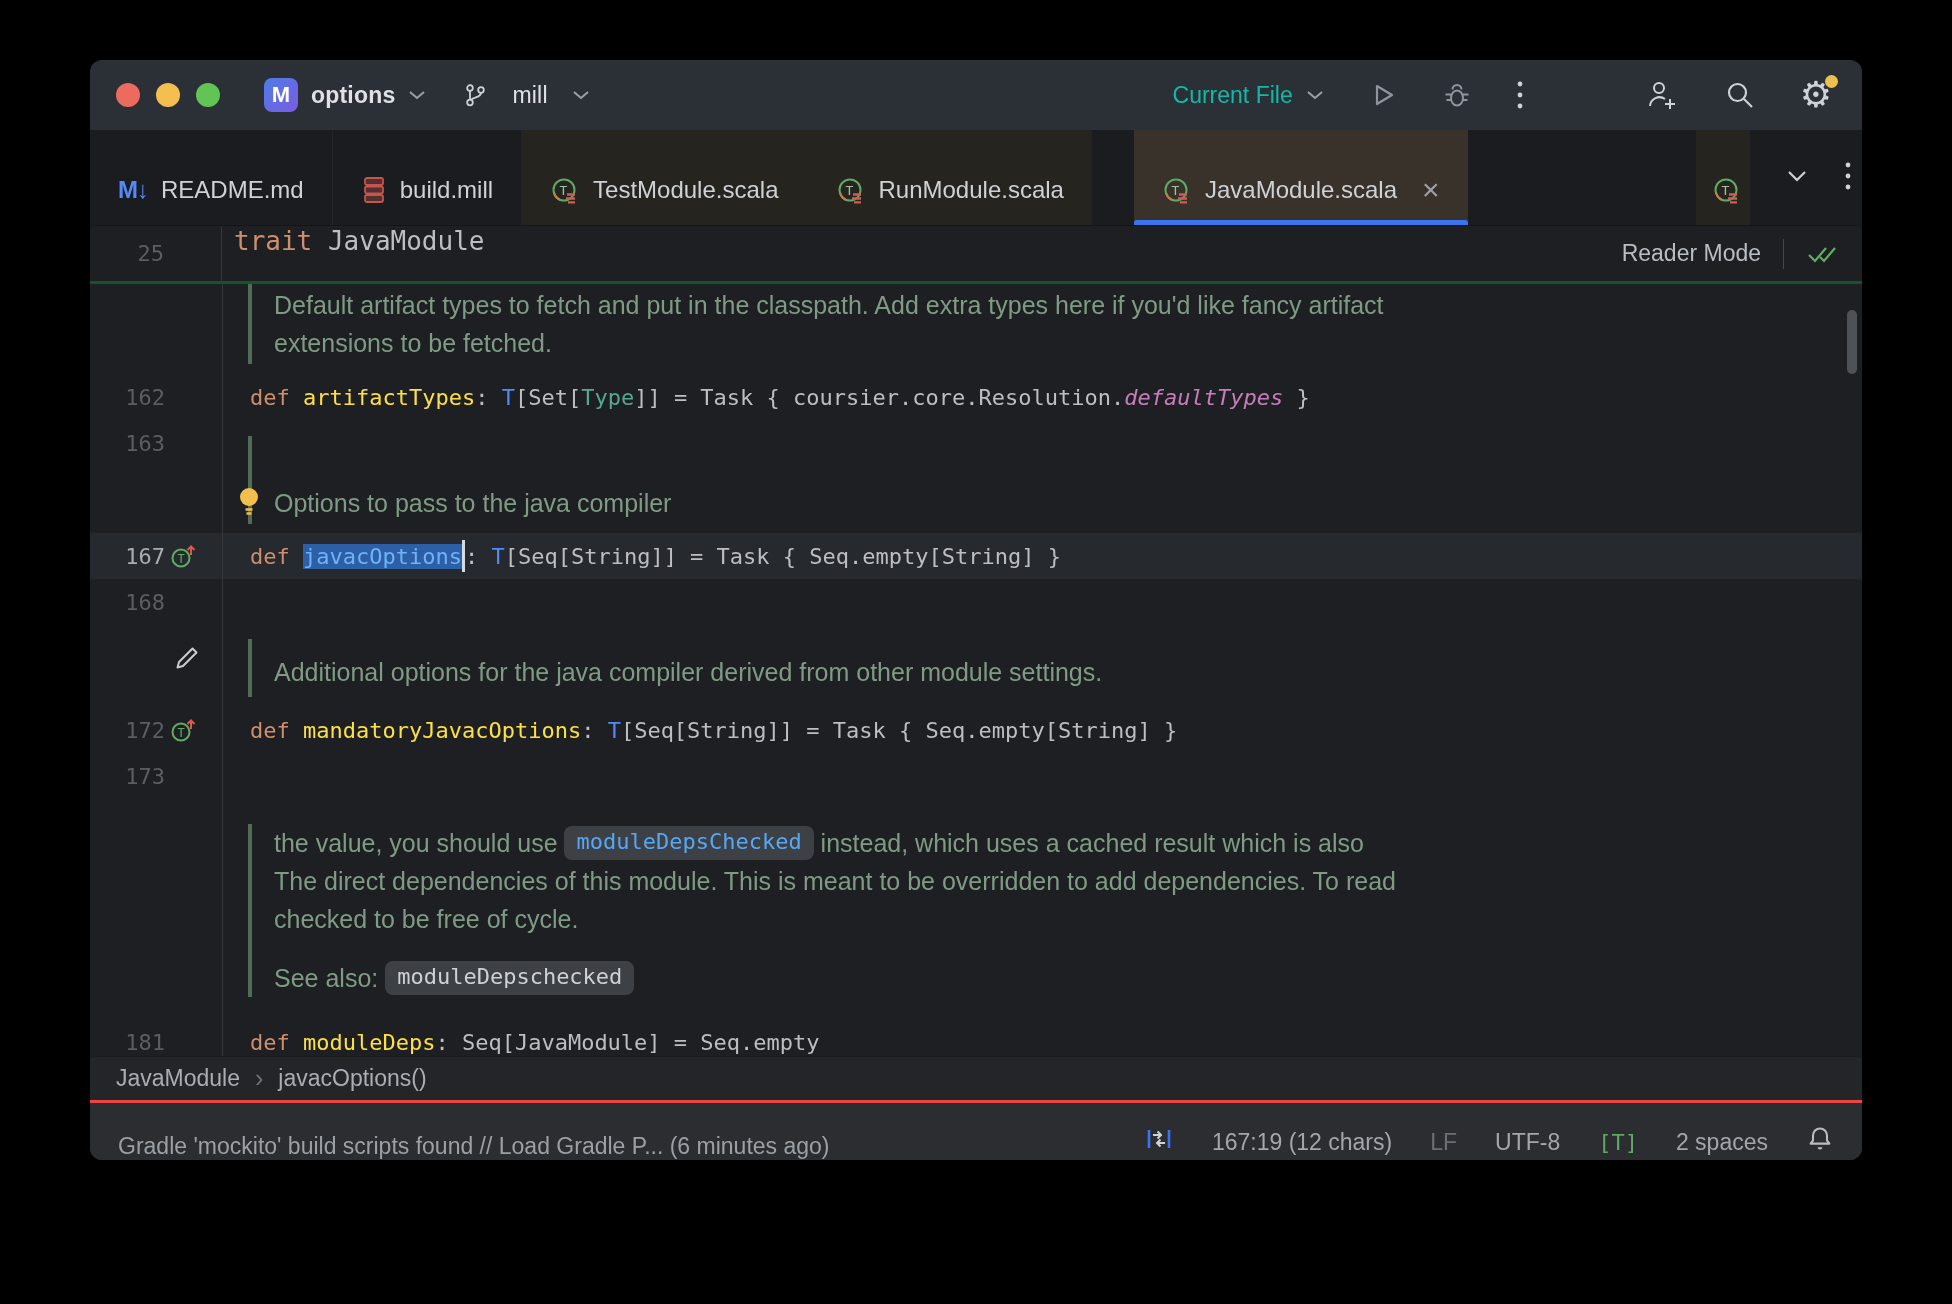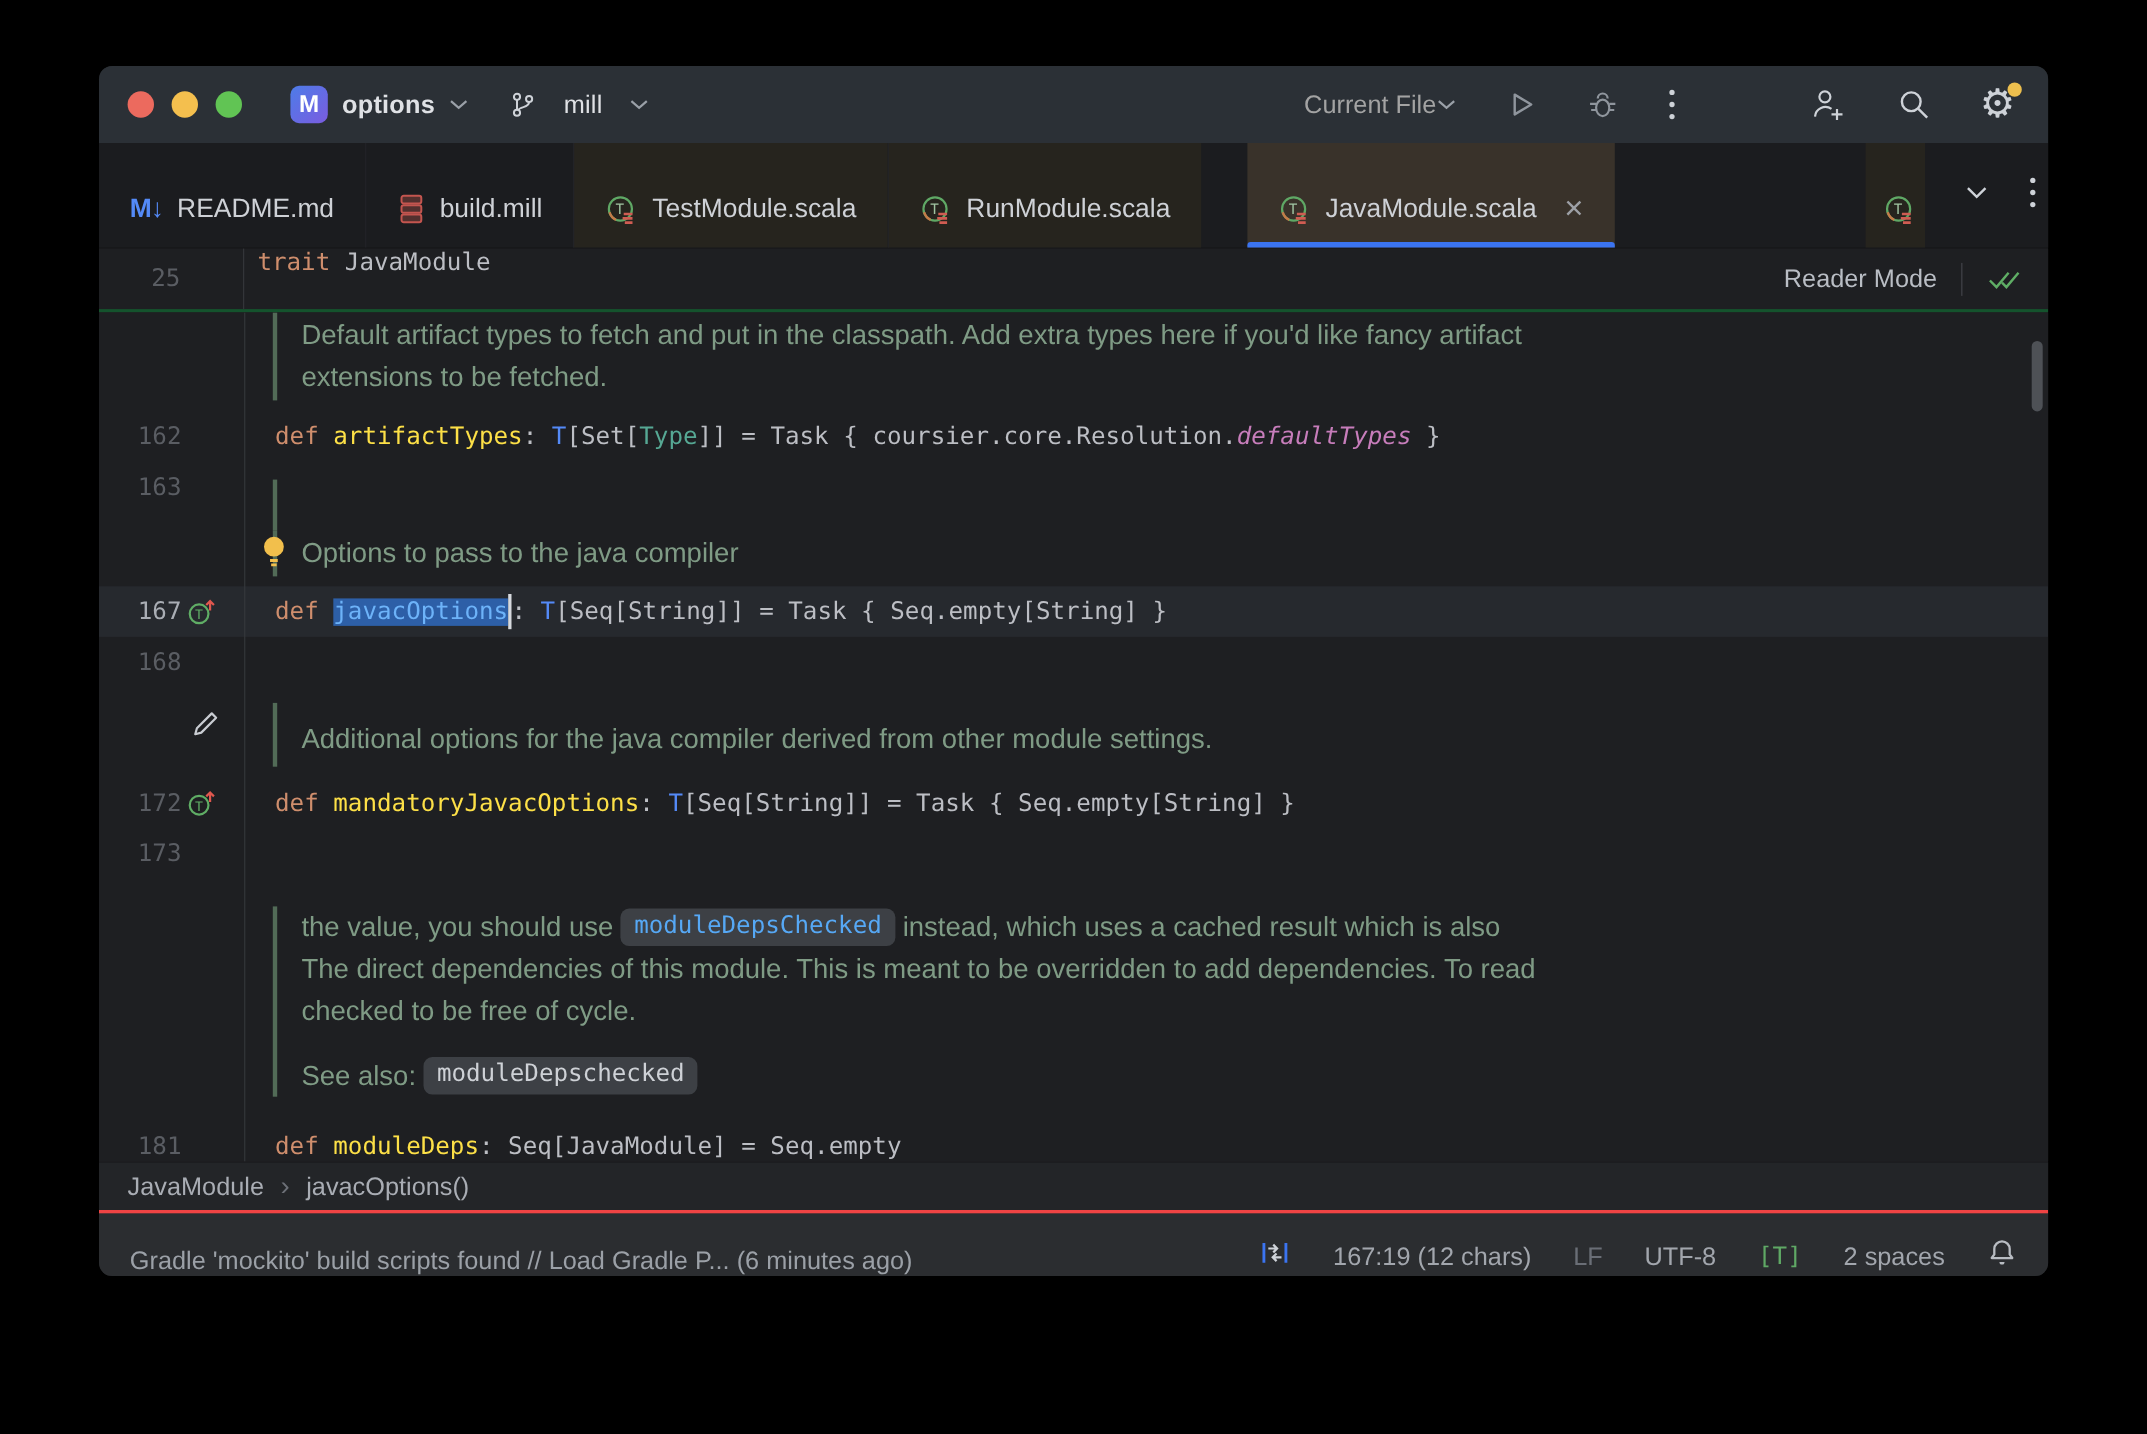--- a/index.html
+++ b/index.html
@@ -13,21 +13,21 @@
   .lights{display:flex;gap:16px;align-items:center}
   .light{width:24px;height:24px;border-radius:50%}
   .light.red{background:#ec6a5e}.light.yellow{background:#f4bf4e}.light.green{background:#61c454}
   .project{display:flex;align-items:center;gap:13px;margin-left:44px}
   .avatar{width:34px;height:34px;border-radius:8px;background:linear-gradient(135deg,#4d7ce8,#7a5ce0);
     color:#fff;font-weight:700;font-size:22px;display:flex;align-items:center;justify-content:center}
   .tb-label{color:#dfe1e5;font-size:23px;font-weight:600;letter-spacing:.2px}
   .branch{display:flex;align-items:center;gap:24px;margin-left:36px}
   .branch .tb-label{font-weight:400}
   .tb-right{margin-left:auto;display:flex;align-items:center}
-  .runconfig{display:flex;align-items:center;color:#a3a3a3;font-size:23px}
+  .runconfig{display:flex;align-items:center;gap:13px;color:#14b8a6;font-size:23px}
   .tbtn{margin-left:44px;display:flex;align-items:center;position:relative}
   .tbtn.person{margin-left:122px}
   .gearwrap{position:relative;display:flex}
   .gear-glyph{font-family:"DejaVu Sans",sans-serif;font-size:36px;color:#ced2d8;line-height:36px}
   .gear-dot{position:absolute;right:-6px;top:-2px;width:13px;height:13px;border-radius:50%;background:#edbf4e}
 
   
   .tabbar{height:96px;flex:none;background:#1b1c1f;display:flex;align-items:stretch;border-bottom:1px solid #141517}
   .tab{display:flex;align-items:center;gap:13px;padding:24px 28px 0;font-size:24px;color:#ced1d6;position:relative;white-space:nowrap}
   .tab + .tab{border-left:1px solid #232428}
@@ -37,21 +37,21 @@
   .tab .close{margin-left:12px;color:#9da0a6;font-size:30px;line-height:20px}
   .md-ico{color:#548af7;font-weight:700;font-size:24px;letter-spacing:-1px}
   .tab-overflow{margin-left:auto;display:flex;align-items:center;gap:36px;padding-right:10px}
   .partialtab{width:54px;align-self:stretch;background:#26241e;display:flex;align-items:center;padding:24px 0 0 16px;overflow:hidden}
 
   
   .stickybar{height:58px;flex:none;display:flex;background:#1e1f22;border-bottom:3px solid #14532d;position:relative}
   .gcol{width:132px;flex:none;display:flex;justify-content:flex-end;align-items:center;padding-right:57px;align-self:stretch;position:relative}
   .stickybar .gcol{border-right:1px solid #36383c}
   .num{font-family:"DejaVu Sans Mono",monospace;font-size:22px;color:#5a5d63}
-  .stickybar .code-c{padding-left:12px;font-family:"DejaVu Sans Mono",monospace;font-size:22px;white-space:pre}
+  .stickybar .code-c{padding-left:12px;font-family:"DejaVu Sans Mono",monospace;font-size:26px;white-space:pre}
   .reader{position:absolute;right:24px;top:0;height:100%;display:flex;align-items:center;gap:22px}
   .reader .lbl{color:#b9bdc4;font-size:23px}
   .reader .vdiv{width:1px;height:30px;background:#45474d}
 
   
   .tk-kw{color:#cf8e6d}.tk-pl{color:#bcbec4}.tk-fn{color:#fde047}.tk-ty{color:#548af7}
   .tk-tyg{color:#56a894}.tk-em{color:#c77dbb;font-style:italic}
   .tk-fn.tk-sel,.tk-sel{background:#2d5fa7;color:#6db3f9}
   .caret{display:inline-block;width:3px;height:32px;background:#d6d9de;vertical-align:middle}
 

